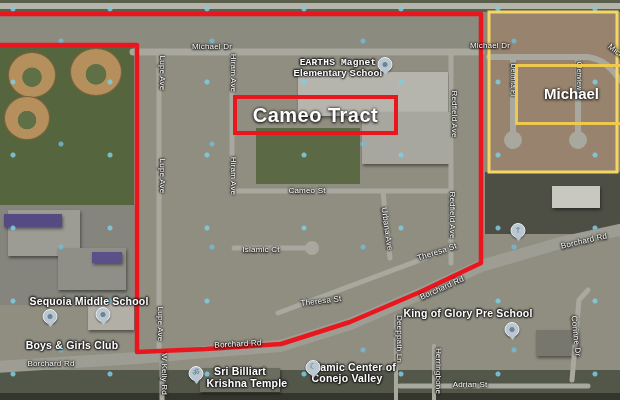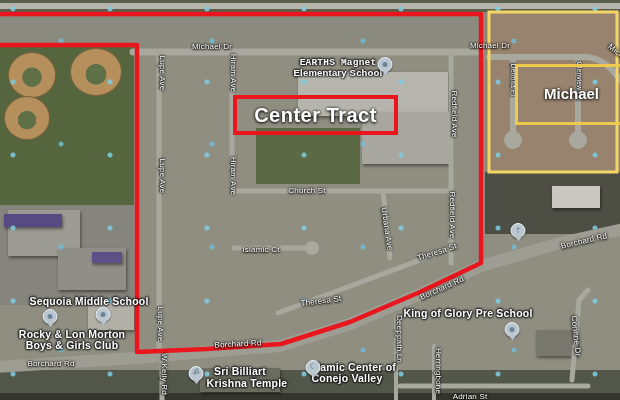--- a/index.html
+++ b/index.html
@@ -135,59 +135,58 @@
     </g>
     <path d="M-4,367 L137,358 L205,352 L280,346 L350,324 L420,294 L481,266 L560,243 L624,229" stroke="#9d9d93" stroke-width="12" fill="none"></path>
   </svg>
 
   <svg width="620" height="400" style="z-index:20;">
     <rect x="489" y="12" width="128" height="160" fill="none" stroke="#f4d667" stroke-width="3"></rect>
     <path d="M-6,45 L137,45 L137,352 L206,349 L281,344 L350,322 L420,292 L481,263 L481,14 L-6,14" fill="none" stroke="#e9161d" stroke-width="4.5" stroke-linejoin="round"></path>
   </svg>
 
   <div class="tract-box" id="cameo-box">
-    <span>Center Tract</span>
+    <span>Cameo Tract</span>
   </div>
   <div class="tract-box" id="manor-box">
     <span>
       <span>Michael</span><br>
     </span>
   </div>
 
   <div class="lbl street" style="left:212px;top:46px;">Michael Dr</div>
   <div class="lbl street" style="left:490px;top:45px;">Michael Dr</div>
   <div class="lbl street" style="left:625px;top:58px;transform:translate(-50%,-50%) rotate(38deg);">Michael Dr</div>
   <div class="lbl street" style="left:162px;top:73px;transform:translate(-50%,-50%) rotate(90deg);">Lupe Ave</div>
   <div class="lbl street" style="left:162px;top:176px;transform:translate(-50%,-50%) rotate(90deg);">Lupe Ave</div>
   <div class="lbl street" style="left:160px;top:324px;transform:translate(-50%,-50%) rotate(90deg);">Lupe Ave</div>
   <div class="lbl street" style="left:233px;top:73px;transform:translate(-50%,-50%) rotate(90deg);">Hiram Ave</div>
   <div class="lbl street" style="left:233px;top:176px;transform:translate(-50%,-50%) rotate(90deg);">Hiram Ave</div>
   <div class="lbl street" style="left:454px;top:114px;transform:translate(-50%,-50%) rotate(90deg);">Redfield Ave</div>
   <div class="lbl street" style="left:452px;top:215px;transform:translate(-50%,-50%) rotate(90deg);">Redfield Ave</div>
   <div class="lbl street" style="left:387px;top:229px;transform:translate(-50%,-50%) rotate(82deg);">Urbana Ave</div>
-  <div class="lbl street" style="left:307px;top:190px;">Church St</div>
+  <div class="lbl street" style="left:307px;top:190px;">Cameo St</div>
   <div class="lbl street" style="left:261px;top:249px;">Islamic Ct</div>
   <div class="lbl street" style="left:437px;top:252px;transform:translate(-50%,-50%) rotate(-18deg);">Theresa St</div>
   <div class="lbl street" style="left:321px;top:301px;transform:translate(-50%,-50%) rotate(-7deg);">Theresa St</div>
   <div class="lbl street" style="left:51px;top:363px;">Borchard Rd</div>
   <div class="lbl street" style="left:238px;top:344px;transform:translate(-50%,-50%) rotate(-3deg);">Borchard Rd</div>
   <div class="lbl street" style="left:442px;top:288px;transform:translate(-50%,-50%) rotate(-24deg);">Borchard Rd</div>
   <div class="lbl street" style="left:584px;top:241px;transform:translate(-50%,-50%) rotate(-13deg);">Borchard Rd</div>
   <div class="lbl street" style="left:164px;top:374px;transform:translate(-50%,-50%) rotate(90deg);">W Kelly Rd</div>
-  <div class="lbl street" style="left:470px;top:396px;">Adrian St</div>
+  <div class="lbl street" style="left:470px;top:384px;">Adrian St</div>
   <div class="lbl street" style="left:576px;top:336px;transform:translate(-50%,-50%) rotate(84deg);">Corinne Dr</div>
   <div class="lbl street" style="left:399px;top:339px;transform:translate(-50%,-50%) rotate(90deg);">Deeppath Ln</div>
   <div class="lbl street" style="left:438px;top:371px;transform:translate(-50%,-50%) rotate(90deg);">Herringbone</div>
   <div class="lbl street street-sm" style="left:513px;top:80px;transform:translate(-50%,-50%) rotate(90deg);">Dermita Pl</div>
   <div class="lbl street street-sm" style="left:579px;top:80px;transform:translate(-50%,-50%) rotate(90deg);">Glenview Pl</div>
 
   <div class="lbl poi poi-sm" style="left:338px;top:62px;font-family:Liberation Mono, monospace;">EARTHS Magnet</div>
   <div class="lbl poi poi-sm" style="left:338px;top:72px;">Elementary School</div>
   <div class="lbl poi" style="left:89px;top:301px;">Sequoia Middle School</div>
-  <div class="lbl poi" style="left:72px;top:334px;">Rocky &amp; Lon Morton</div>
   <div class="lbl poi" style="left:72px;top:345px;">Boys &amp; Girls Club</div>
   <div class="lbl poi" style="left:468px;top:313px;">King of Glory Pre School</div>
   <div class="lbl poi" style="left:352px;top:367px;">Islamic Center of</div>
   <div class="lbl poi" style="left:347px;top:378px;">Conejo Valley</div>
   <div class="lbl poi" style="left:240px;top:371px;">Sri Billiart</div>
   <div class="lbl poi" style="left:247px;top:383px;">Krishna Temple</div>
 
   <div class="pin" style="left:385px;top:72px;">
       <span class="pin-dot"></span>
     </div>

